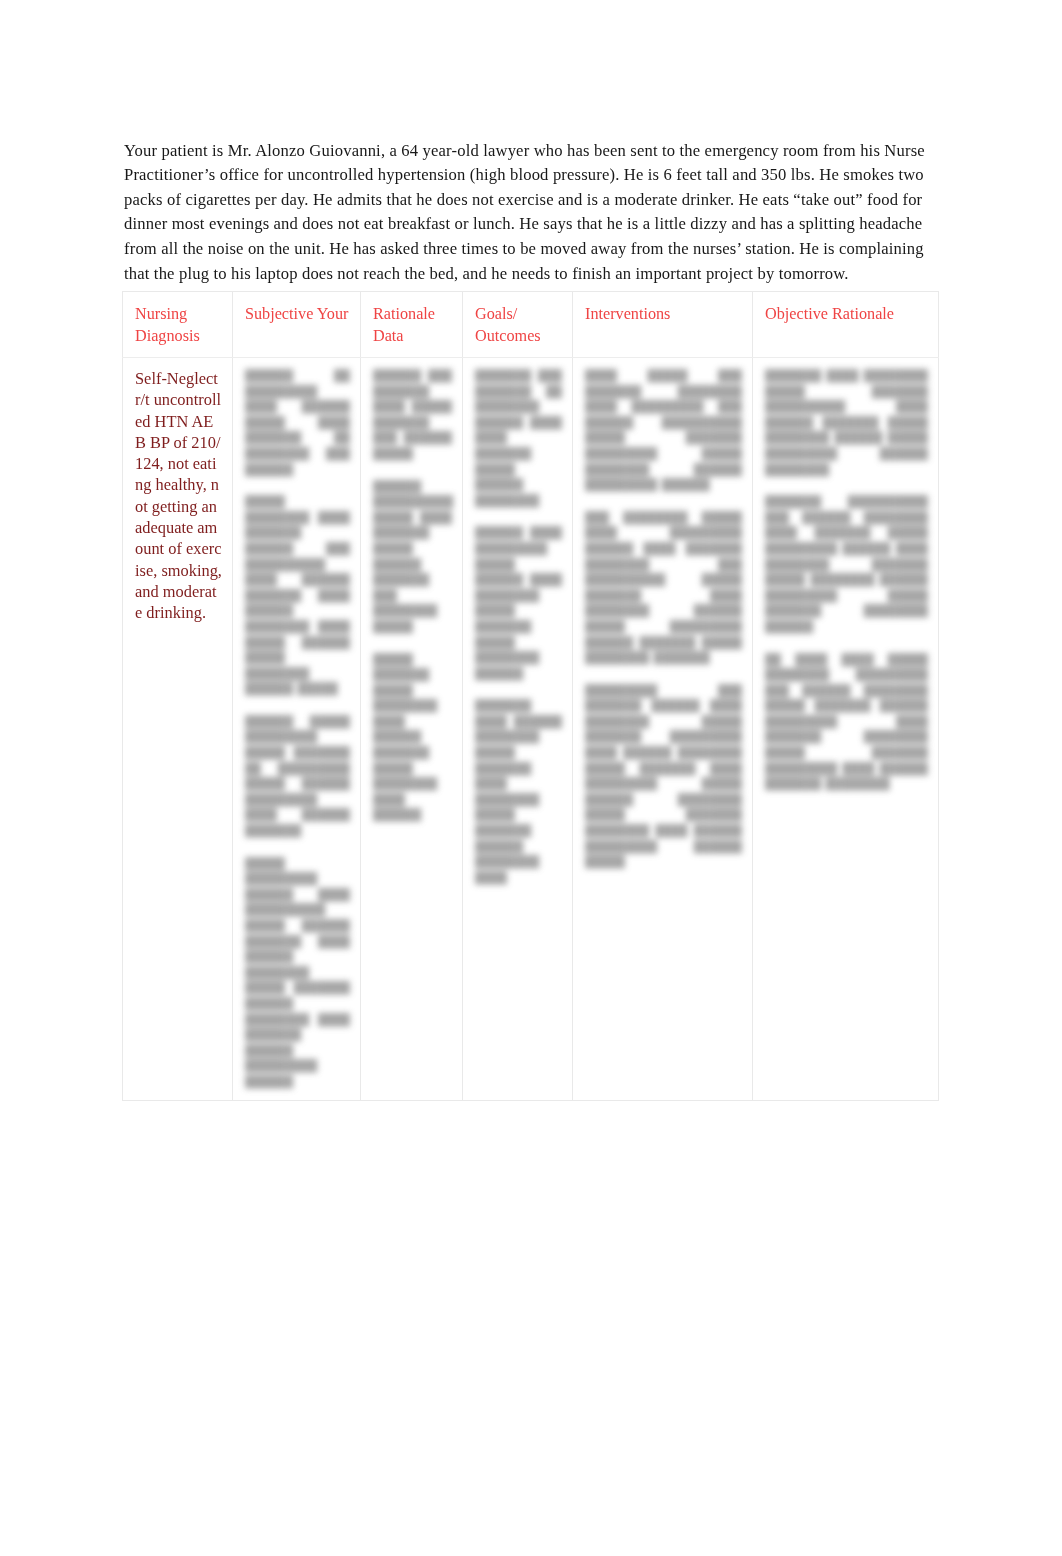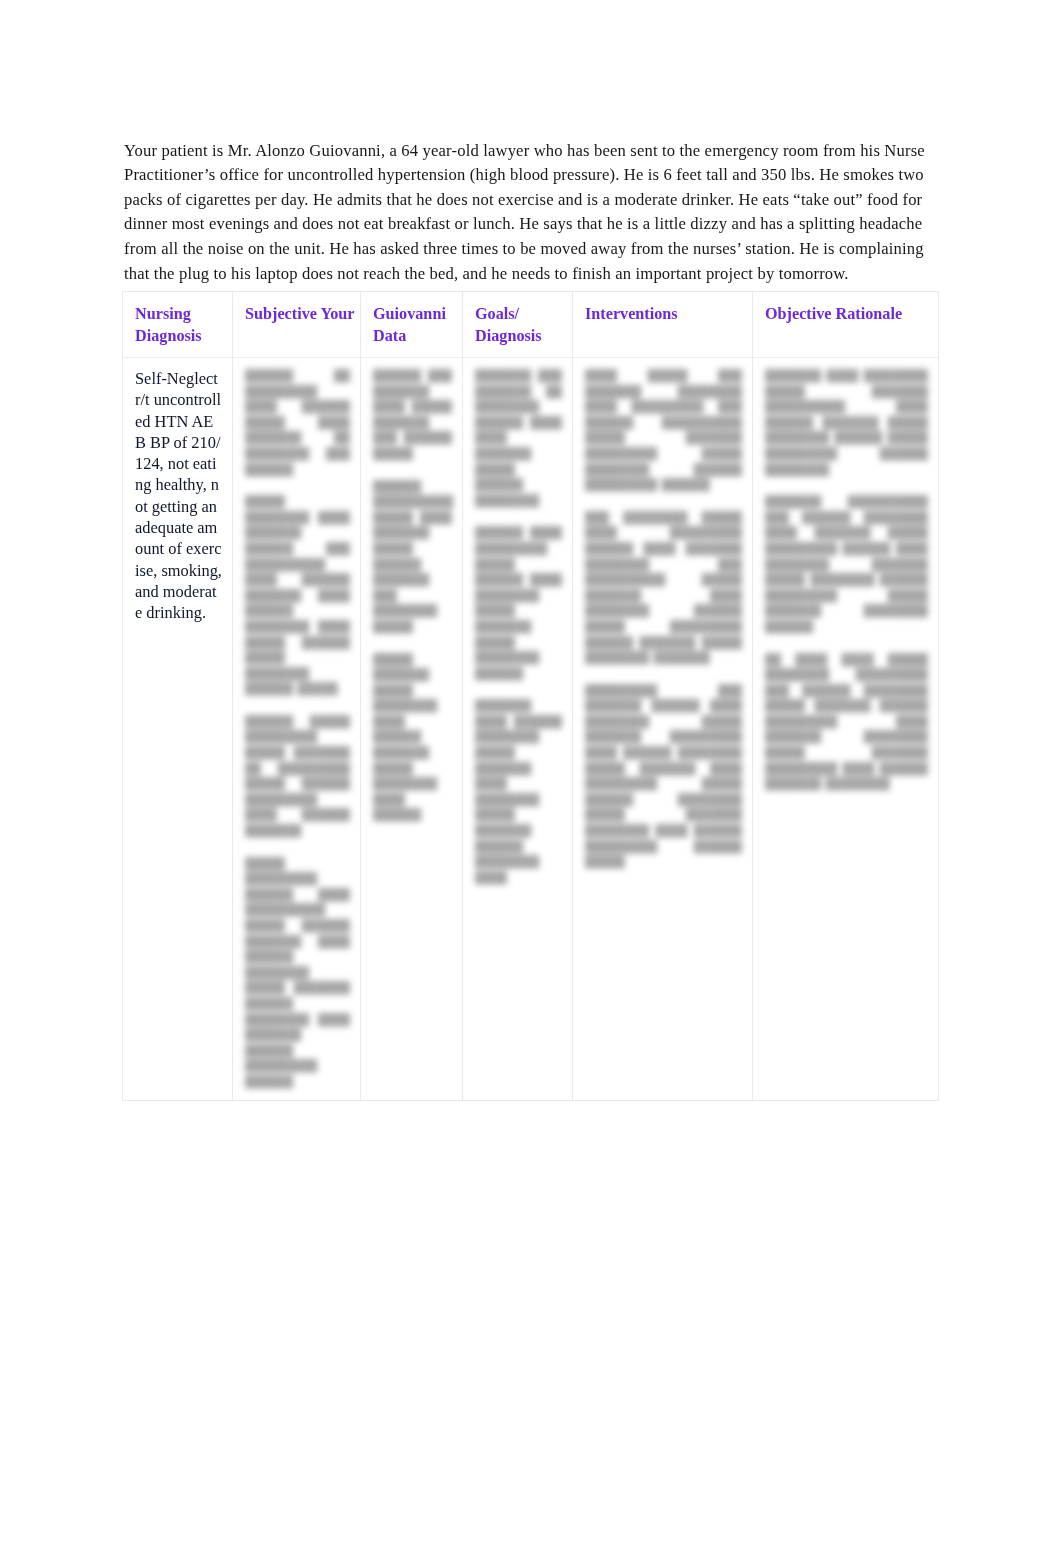--- a/index.html
+++ b/index.html
@@ -48,43 +48,43 @@
     table-layout: fixed;
   }
   .care-table td, .care-table th {
     border: 1px solid #e9e9e9;
     vertical-align: top;
     padding: 0;
     background: transparent;
   }
   .care-table th {
     text-align: left;
-    font-weight: bold;
+    font-weight: normal;
     font-size: 16.2px;
     line-height: 21.5px;
     padding: 12px 0 10px 12px;
-    color: #6d28d9;
+    color: #ef4444;
     border-bottom: 1px solid #ededed;
   }
   .care-table td {
     padding: 10px 10px 10px 12px;
   }
 
   .col-diag   { width: 110px; }
   .col-subj   { width: 128px; }
   .col-obj    { width: 102px; }
   .col-goals  { width: 110px; }
   .col-inter  { width: 180px; }
   .col-rat    { width: 186px; }
 
   
   .diag-text {
     font-size: 16.4px;
     line-height: 21.3px;
-    color: #0f172a;
+    color: #7f1d1d;
     word-break: break-all;
     overflow-wrap: anywhere;
     hyphens: none;
   }
 
   
   .redacted {
     filter: blur(3.1px);
     opacity: 0.80;
     user-select: none;
@@ -115,22 +115,22 @@
       <col class="col-subj">
       <col class="col-obj">
       <col class="col-goals">
       <col class="col-inter">
       <col class="col-rat">
     </colgroup>
     <thead>
       <tr>
         <th>Nursing Diagnosis</th>
         <th>Subjective Your</th>
-        <th>Guiovanni Data</th>
-        <th>Goals/ Diagnosis</th>
+        <th>Rationale Data</th>
+        <th>Goals/ Outcomes</th>
         <th>Interventions</th>
         <th>Objective Rationale</th>
       </tr>
     </thead>
     <tbody>
       <tr>
 
         <td>
           <div class="diag-text">Self-Neglect r/t uncontrolled HTN AEB BP of 210/124, not eating healthy, not getting an adequate amount of exercise, smoking, and moderate drinking.</div>
         </td>

